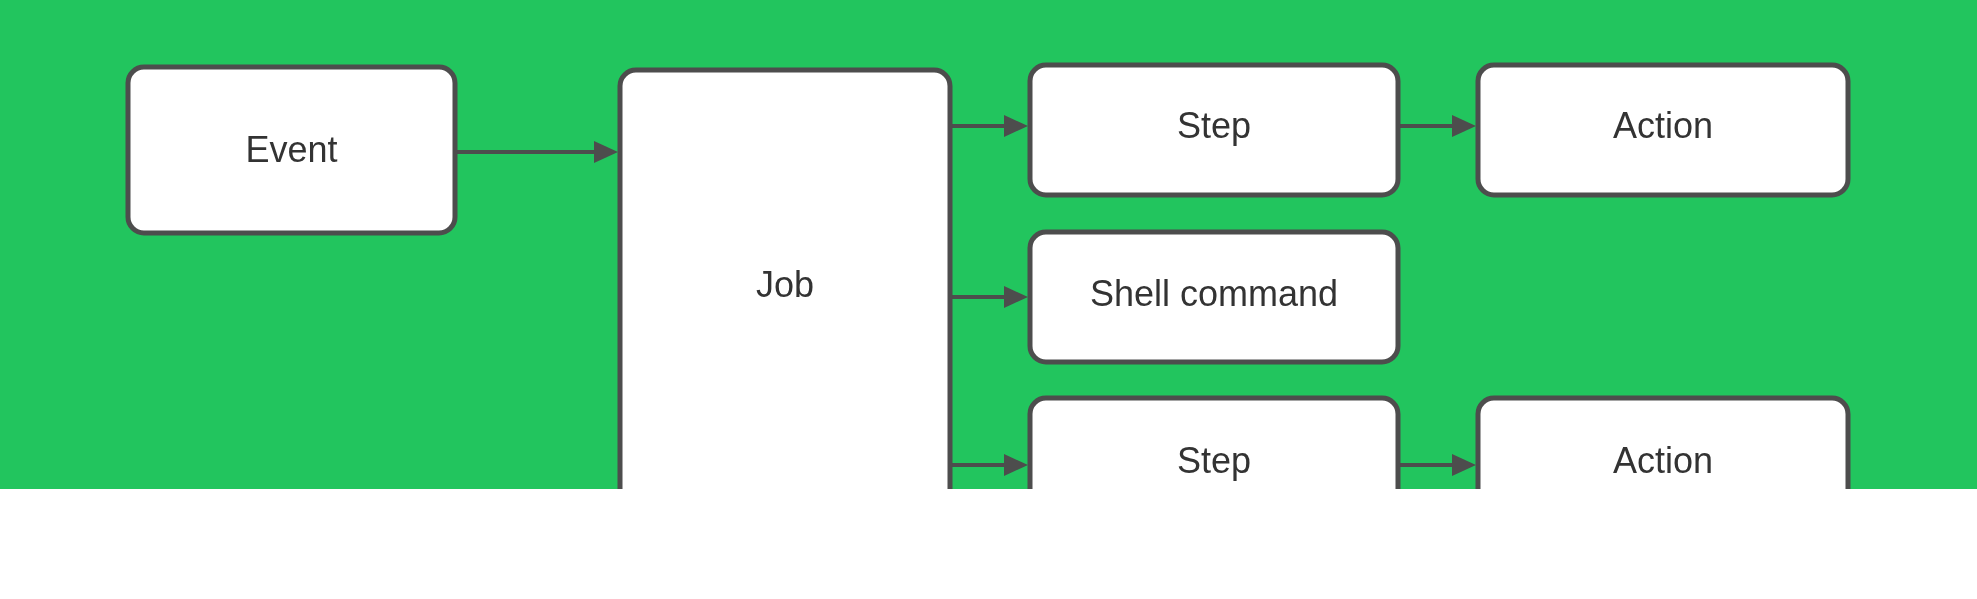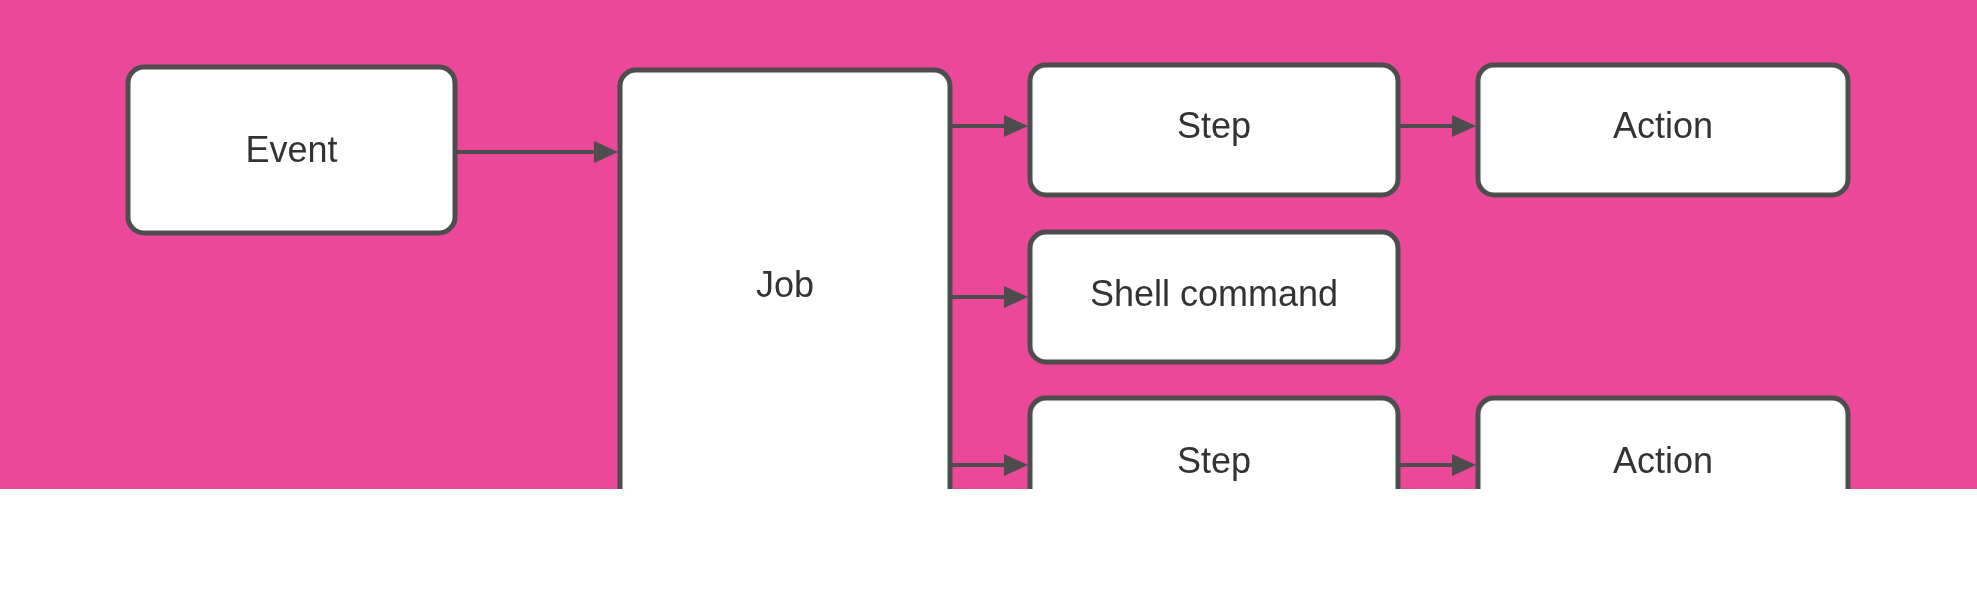--- a/index.html
+++ b/index.html
@@ -8,21 +8,21 @@
     padding: 0;
     background: #ffffff;
   }
   body {
     font-family: "Liberation Sans", sans-serif;
   }
   #canvas {
     position: relative;
     width: 1977px;
     height: 489px;
-    background: #ec4899;
+    background: #22c55e;
     overflow: hidden;
     text-decoration: underline;
   }
   #diagram-svg {
     position: absolute;
     left: 0;
     top: 0;
     width: 1977px;
     height: 599px;
     display: block;

